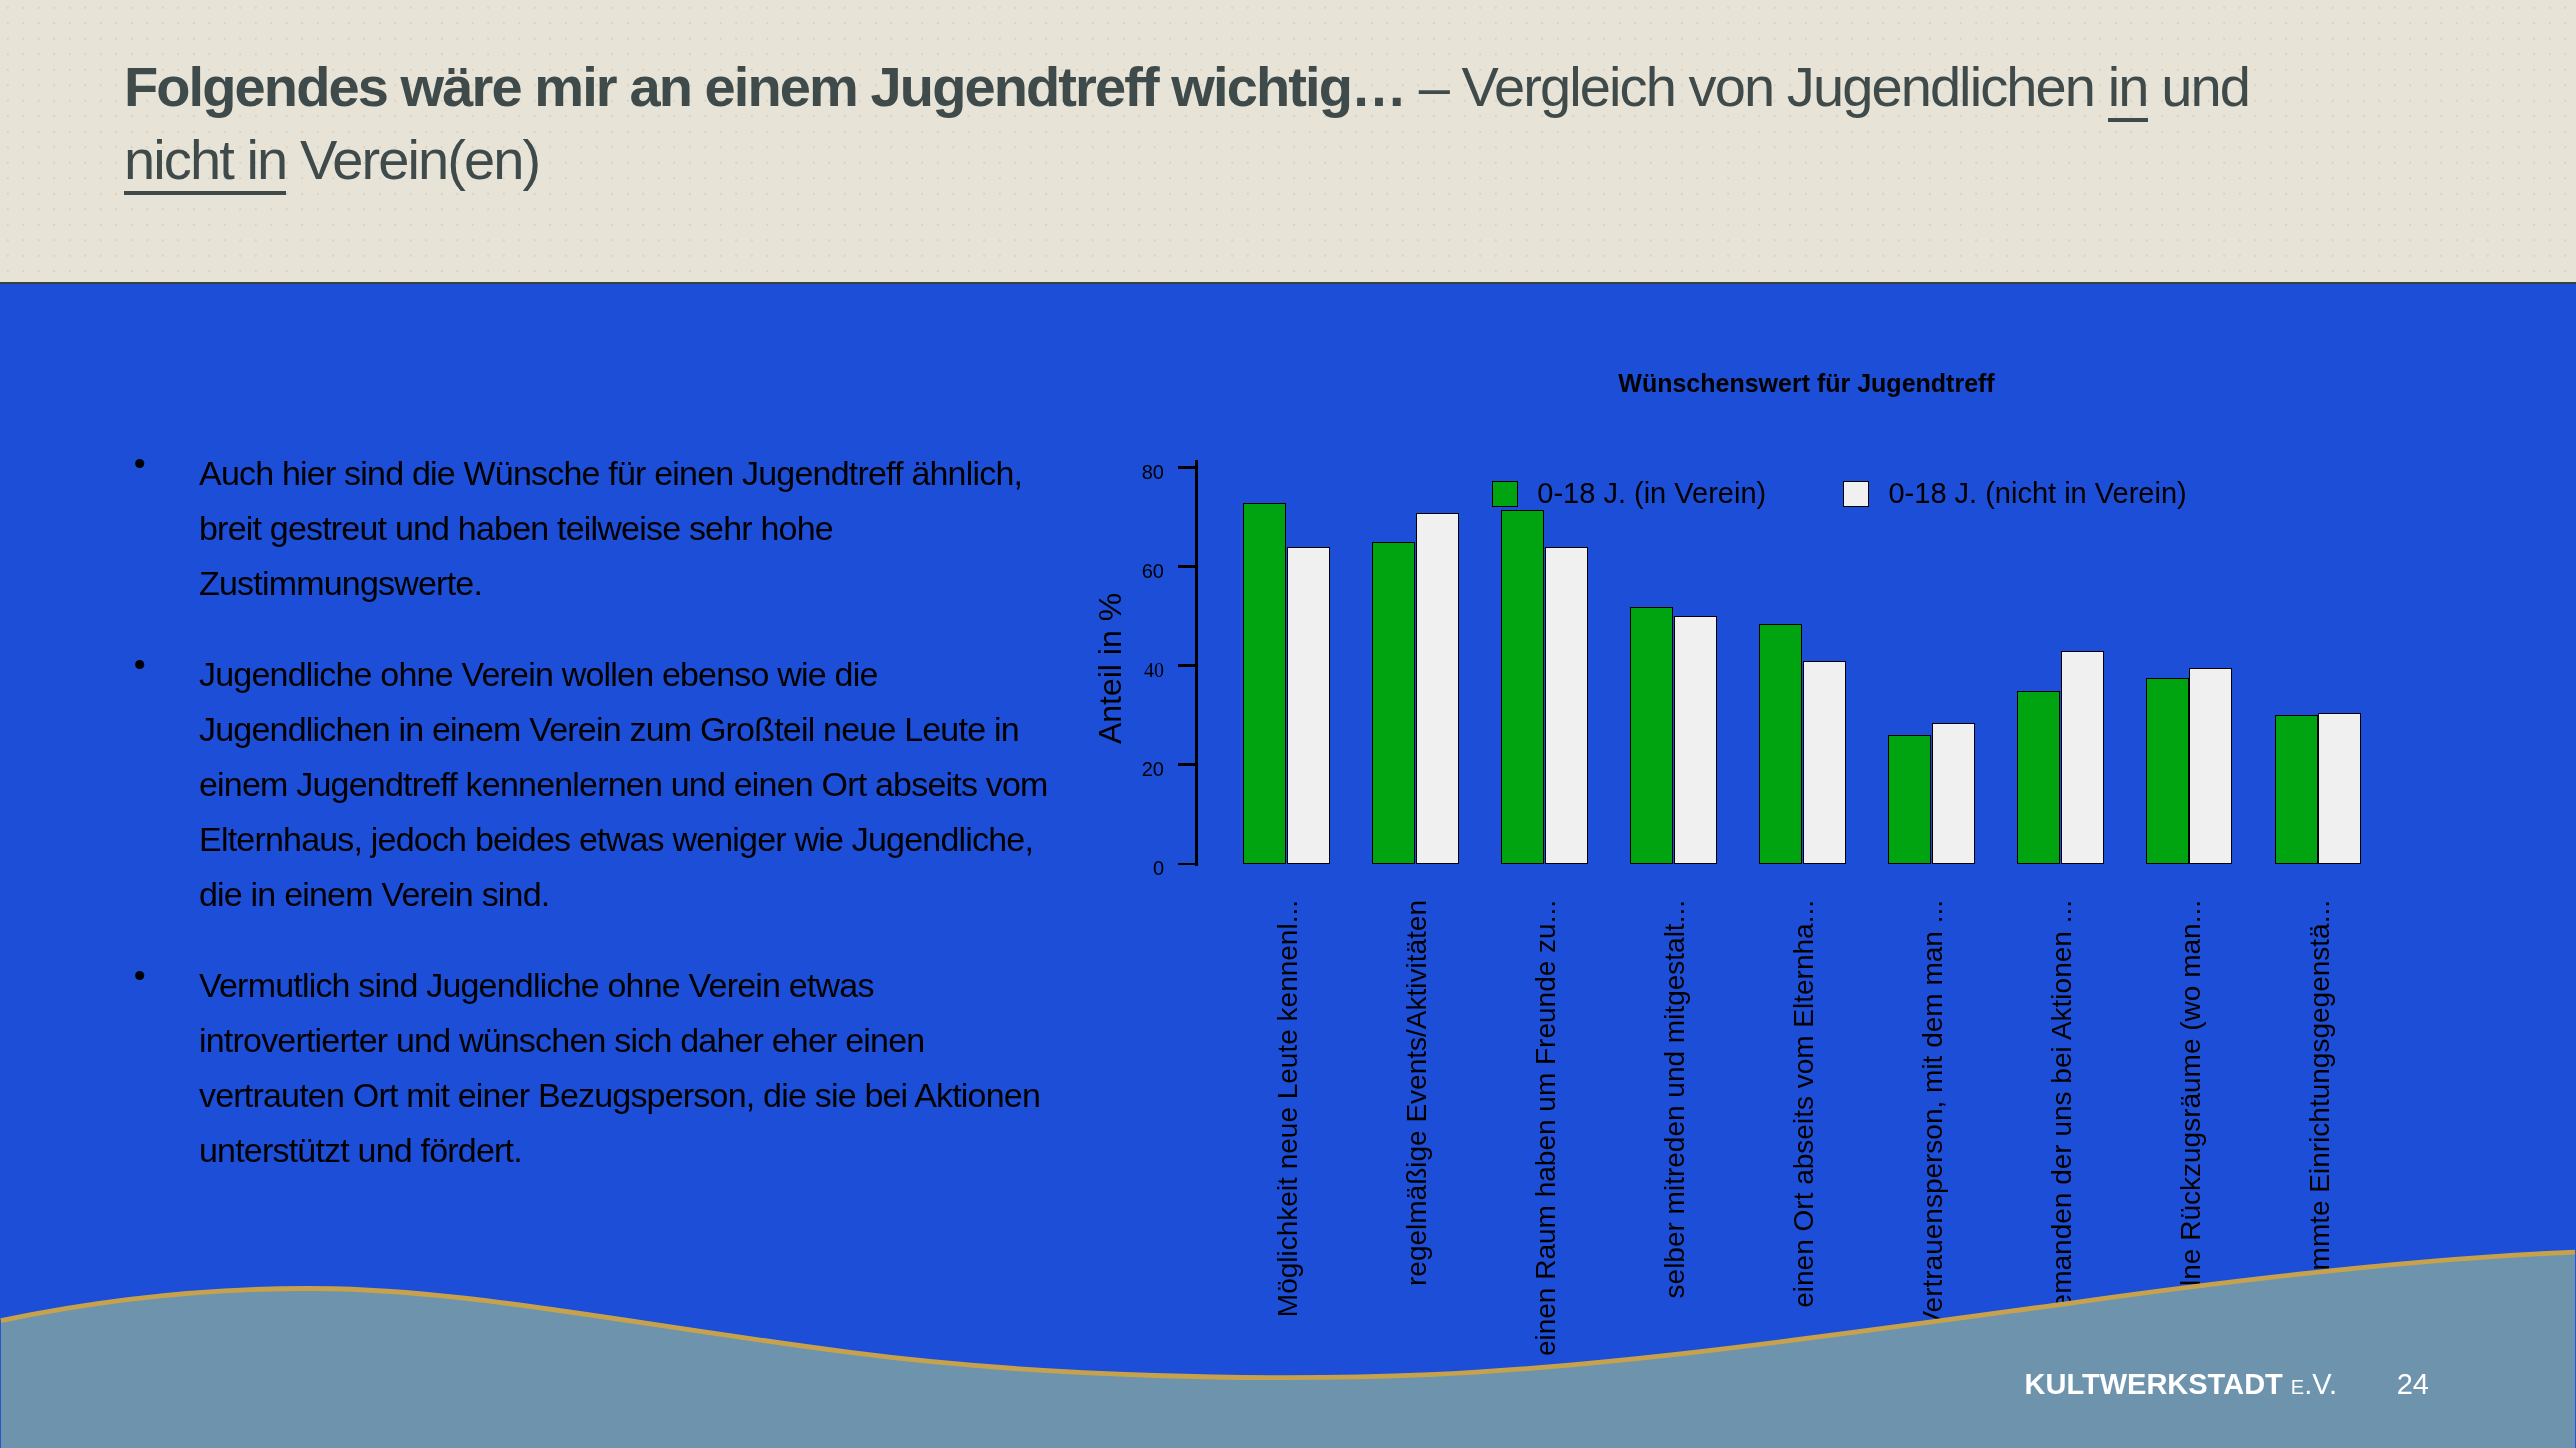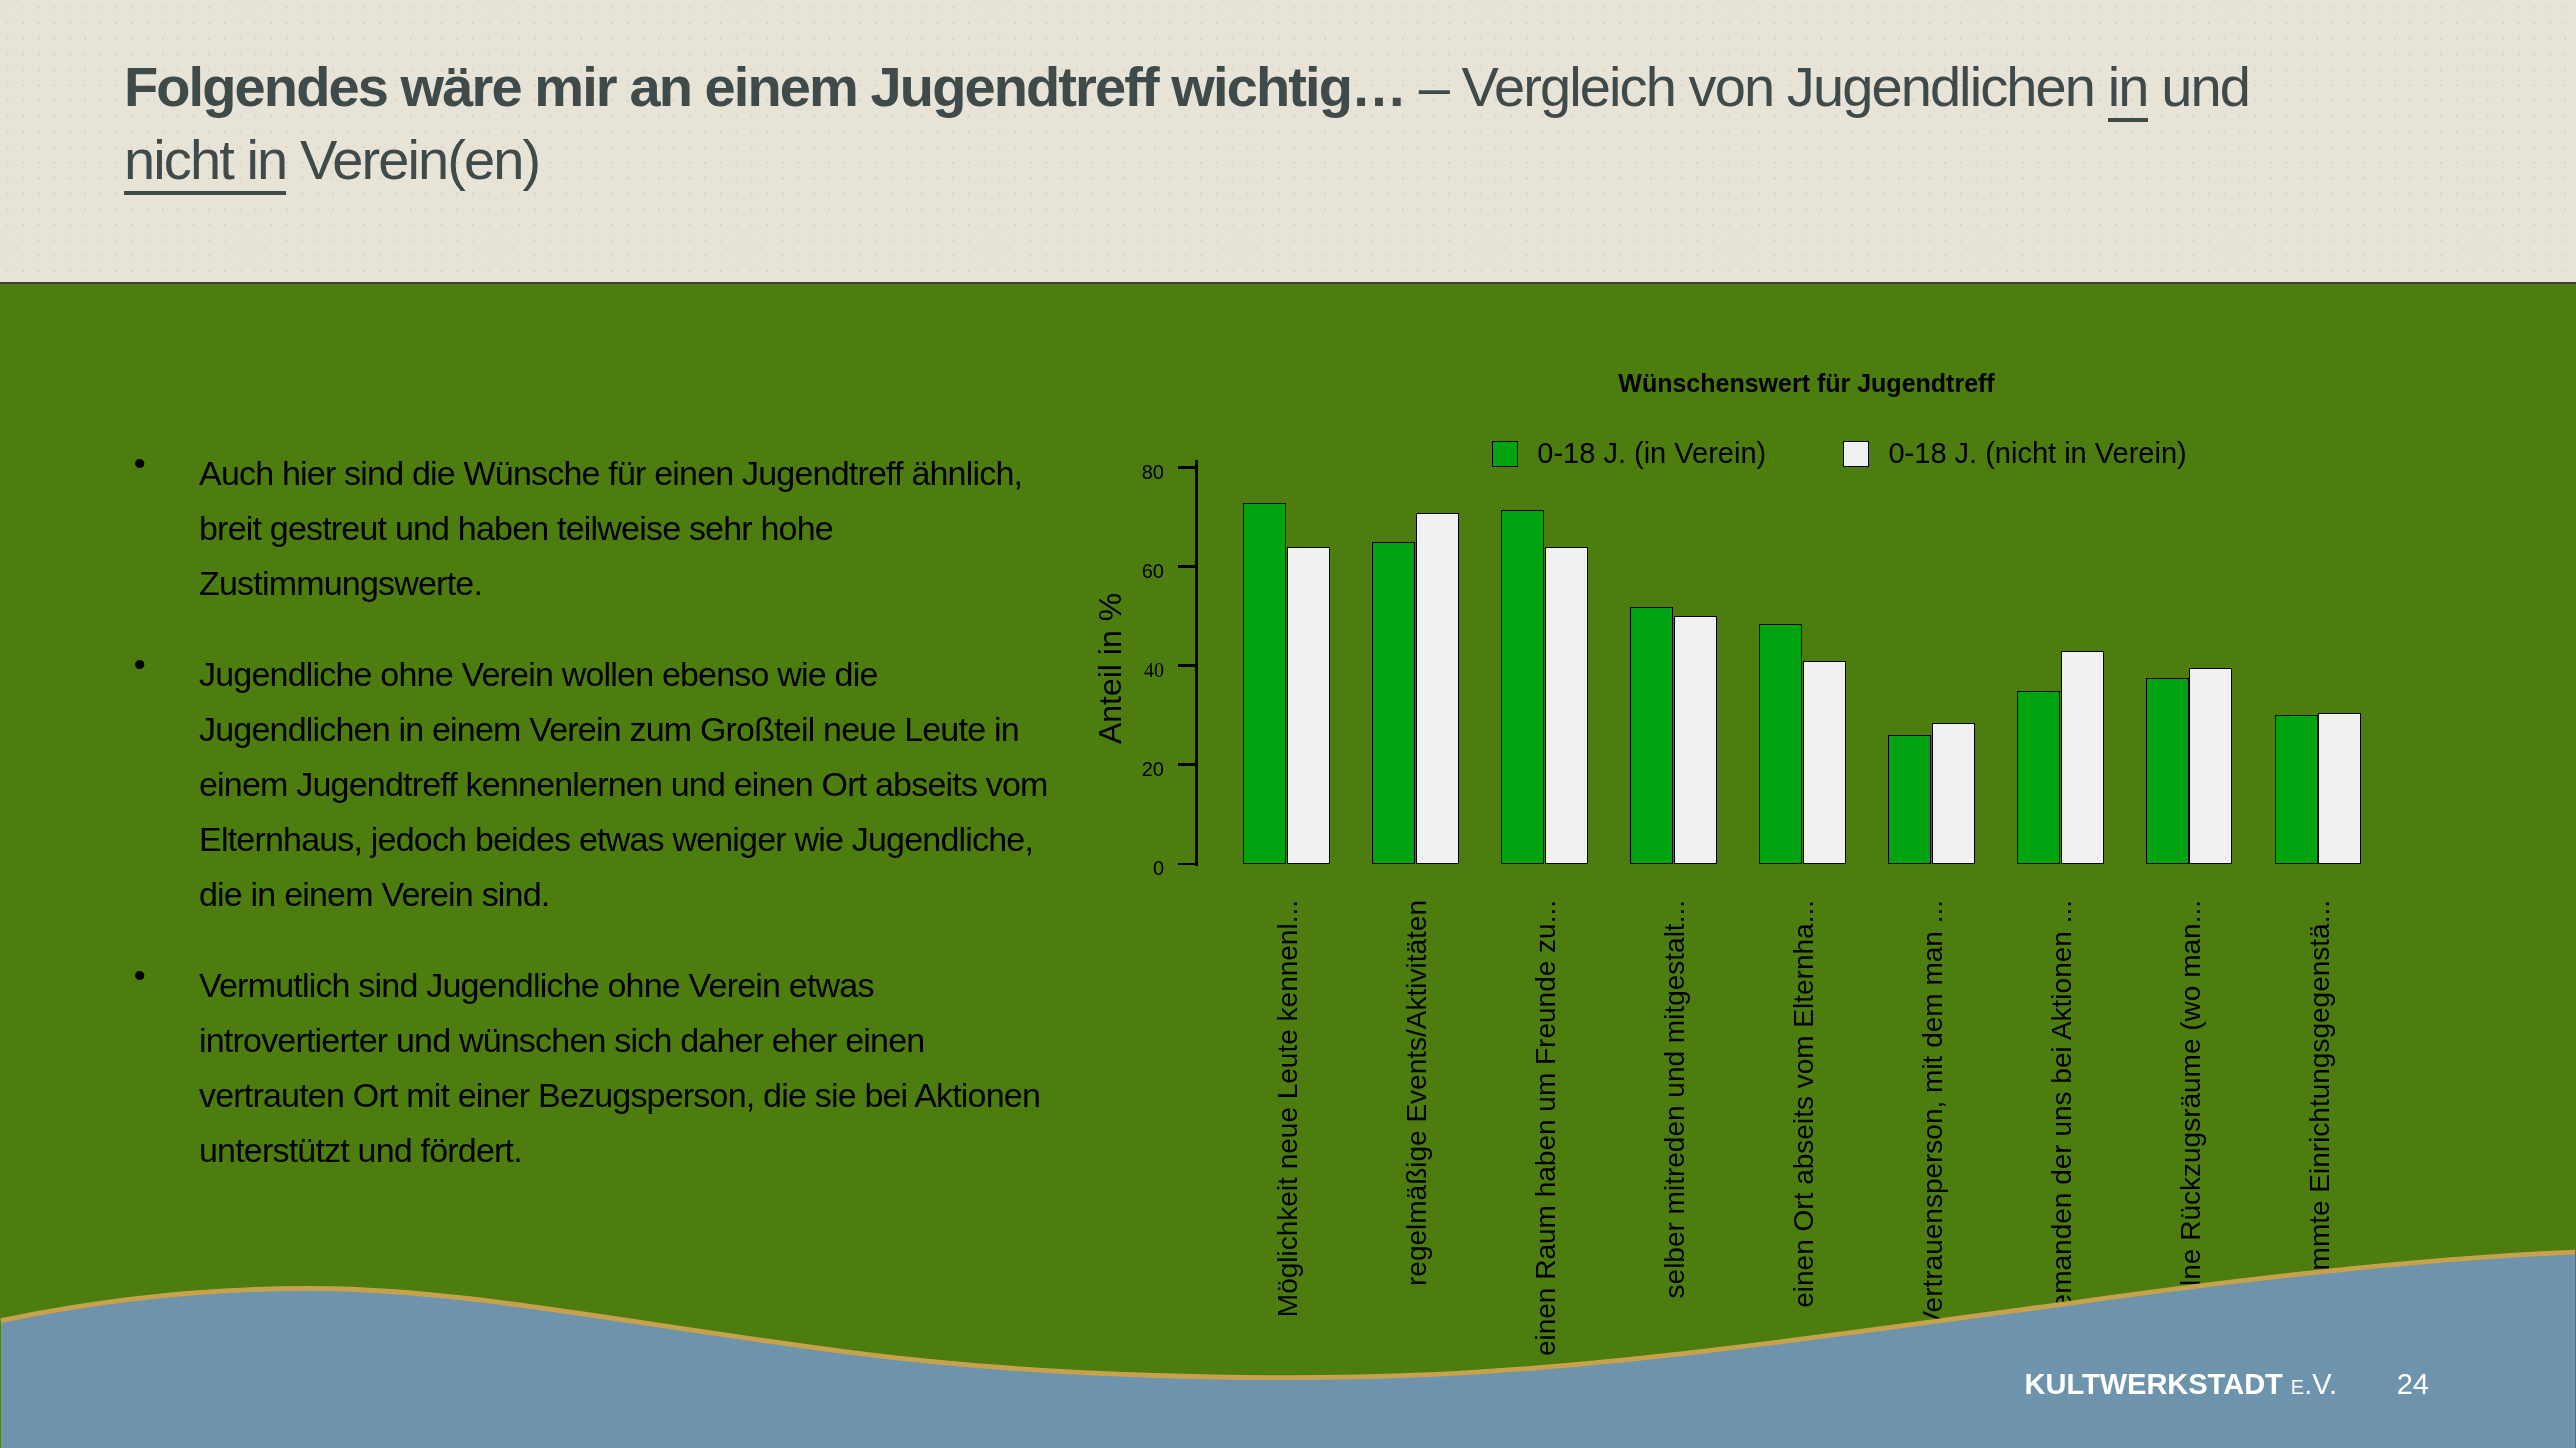--- a/index.html
+++ b/index.html
@@ -3,21 +3,21 @@
 <meta charset="utf-8">
 <style>
   :root{
     --header-bg:#e8e3d7;
     --title-text:#3f4a4b;
     --footer-blue:#6e93ac;
     --wave-gold:#c7a24c;
   }
   html,body{margin:0;padding:0;}
   body{font-family:"Liberation Sans",sans-serif;background:#ffffff;}
-  .slide{position:relative;width:2576px;height:1449px;background:#4d7c0f;overflow:hidden;}
+  .slide{position:relative;width:2576px;height:1449px;background:#1d4ed8;overflow:hidden;}
 
   
   .slide-header{
     position:absolute;left:0;top:0;width:100%;height:284px;
     background-color:var(--header-bg);
     background-image:radial-gradient(rgba(170,150,100,0.22) 1.4px, transparent 1.5px);
     background-size:15.5px 15.5px;
     border-bottom:2.9px solid #3a4040;
     box-sizing:border-box;
   }
@@ -33,21 +33,21 @@
   .bullets{position:absolute;left:124px;top:446px;width:976px;color:#000;}
   .bullet-item{position:relative;padding-left:75px;margin-bottom:36px;}
   .bullet-dot{position:absolute;left:9.7px;top:-1.9px;font-size:34px;}
   .bullet-text{margin:0;font-size:34px;line-height:55px;letter-spacing:-0.8px;white-space:pre-line;}
 
   
   .chart-title{position:absolute;left:1198px;top:369px;width:1217px;text-align:center;
     font-size:25px;font-weight:700;color:#000;}
   .chart-legend{position:absolute;left:1492px;top:437px;display:flex;align-items:center;
     column-gap:77px;font-size:29px;color:#000;}
-  .legend-entry{display:flex;align-items:center;column-gap:19.3px;}
+  .legend-entry{display:flex;align-items:center;column-gap:19.3px;margin-top:40px;}
   .legend-swatch{width:26px;height:26px;border:1.9px solid #000;box-sizing:border-box;}
 
   .chart-area{position:absolute;left:1198px;top:468px;width:1198px;height:396px;}
   .y-axis-line{position:absolute;left:-2.9px;top:-7.7px;bottom:-1.9px;width:2.9px;background:#000;}
   .tick-mark{position:absolute;left:-20px;width:17.4px;height:2.9px;background:#000;}
   .tick-label{position:absolute;left:-126px;width:92px;text-align:right;font-size:20px;color:#000;}
   .y-axis-title{position:absolute;left:966px;top:649px;width:290px;height:39px;text-align:center;
     font-size:32px;color:#000;transform:rotate(-90deg);}
   .bar{position:absolute;bottom:0;border:1.9px solid #000;box-sizing:border-box;}
   .cat-label{

